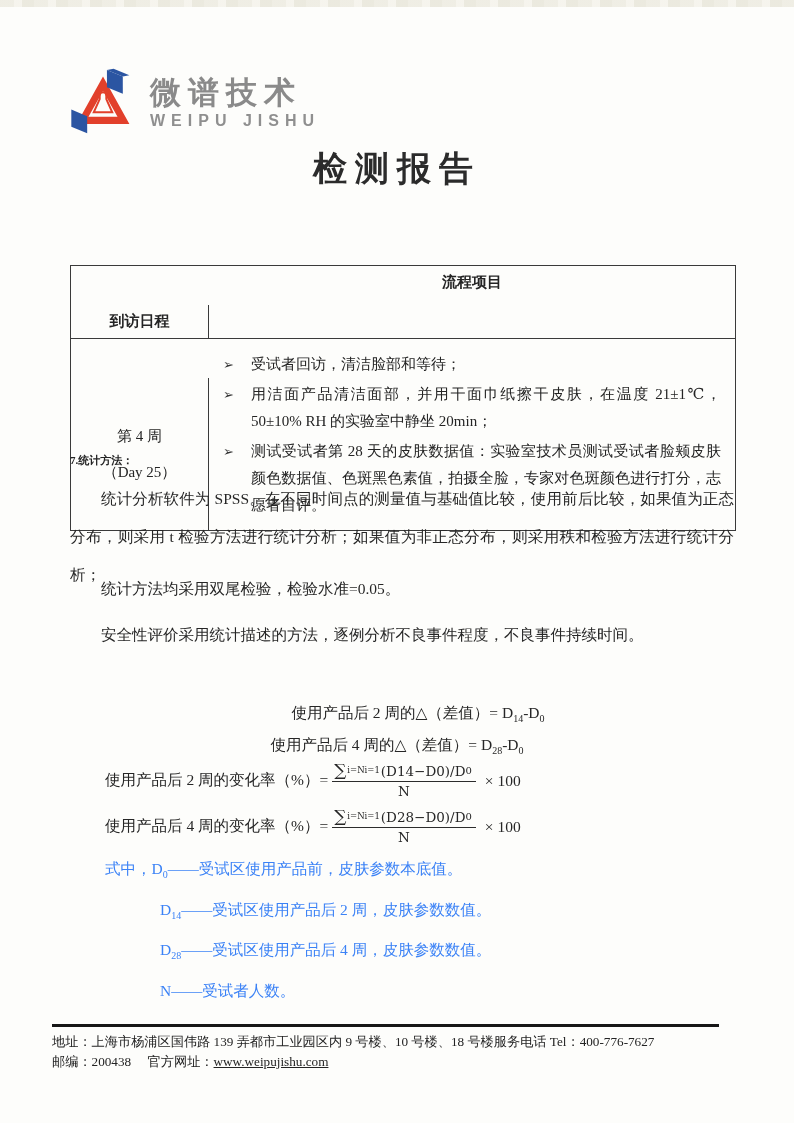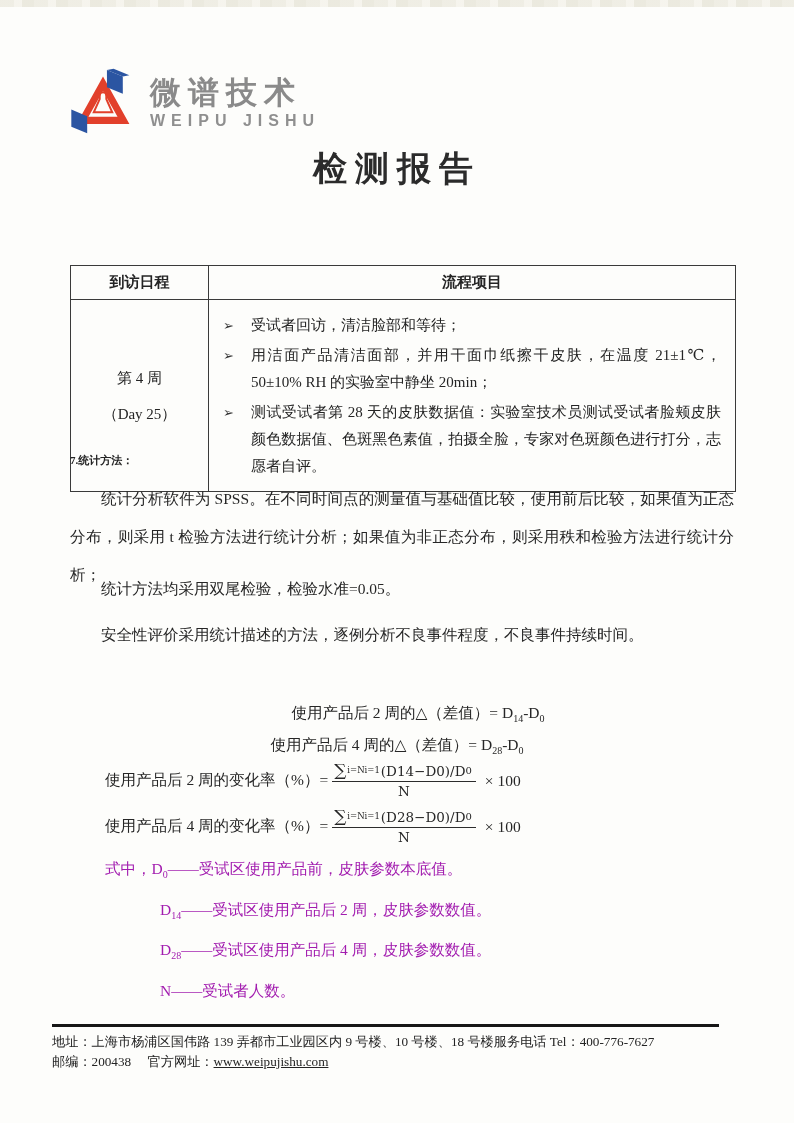--- a/index.html
+++ b/index.html
@@ -34,21 +34,21 @@
   .meta-row{ position:absolute; top:211px; left:70px; width:666px; font-size:15px; color:#2b2b2b; }
   .meta-page{ position:absolute; right:55px; top:0; }
   
   .proc-table{
     position:absolute; top:265px; left:70px; width:666px;
     border:1.6px solid #3a3a3a; border-collapse:collapse;
     font-size:15px; color:#242424;
   }
   .proc-table .hdr{ display:flex; border-bottom:1.2px solid #3a3a3a; }
   .proc-table .bodyrow{ display:flex; }
-  .cell-schedule{ width:138px; border-right:1.2px solid #3a3a3a; display:flex; flex-direction:column; align-items:center; justify-content:center; }
+  .cell-schedule{ width:138px; border-right:1.2px solid #3a3a3a; display:flex; flex-direction:column; align-items:center; justify-content:center;margin-top:39px; }
   .hdr .cell-schedule, .hdr .cell-process{ height:33px; font-weight:bold; justify-content:center; align-items:center; display:flex; }
   .cell-process{ flex:1; }
   .bodyrow .cell-process{ padding:9px 14px 11px 14px; }
   .sched-line{ line-height:36px; }
   .proc-item{ display:flex; align-items:flex-start; margin-top:3px; }
   .proc-item .bullet{ width:28px; flex:0 0 28px; font-size:13px; color:#333; line-height:27px; }
   .proc-item .itxt{ flex:1; line-height:27px; text-align:justify; }
   
   .sec-heading{ position:absolute; left:70px; top:453px; font-size:11px; font-weight:bold; color:#242424; }
   .para{ position:absolute; left:70px; width:664px; font-size:15.5px; line-height:38px; color:#262626; text-align:justify; }
@@ -66,21 +66,21 @@
   .r2{ top:762px; }
   .r4{ top:808px; }
   .frac{ display:inline-flex; flex-direction:column; align-items:center; margin:0 4px; font-family:"DejaVu Serif",serif; font-size:13.5px; }
   .frac .num{ display:flex; align-items:center; border-bottom:1.4px solid #2c2c2c; padding:0 4px 2px 2px; }
   .frac .den{ padding-top:1px; }
   .sigma-wrap{ display:inline-flex; align-items:center; margin-right:1px; }
   .sigma{ font-size:17px; line-height:1; }
   .limits{ display:inline-flex; flex-direction:row; font-size:8.5px; line-height:1.15; margin-left:1px; }
   .times{ margin-left:5px; }
   
-  .defs{ position:absolute; left:105px; top:852px; font-size:15.5px; color:#a21caf; }
+  .defs{ position:absolute; left:105px; top:852px; font-size:15.5px; color:#3b82f6; }
   .def-line{ line-height:34.5px; }
   .def-line .pad{ display:inline-block; width:55px; }
   
   .footer{
     position:absolute; left:52px; top:1024px; width:667px;
     border-top:3px solid #161616; padding-top:5px;
     font-size:13.2px; color:#232323; line-height:20px;
   }
   .footer .site{ text-decoration:underline; color:#232323; }
 </style>

